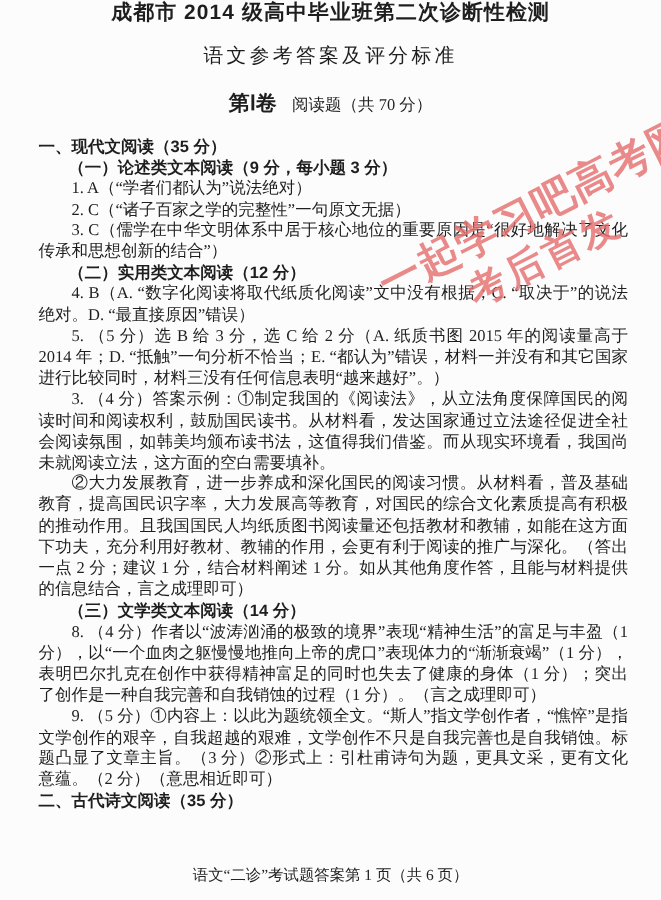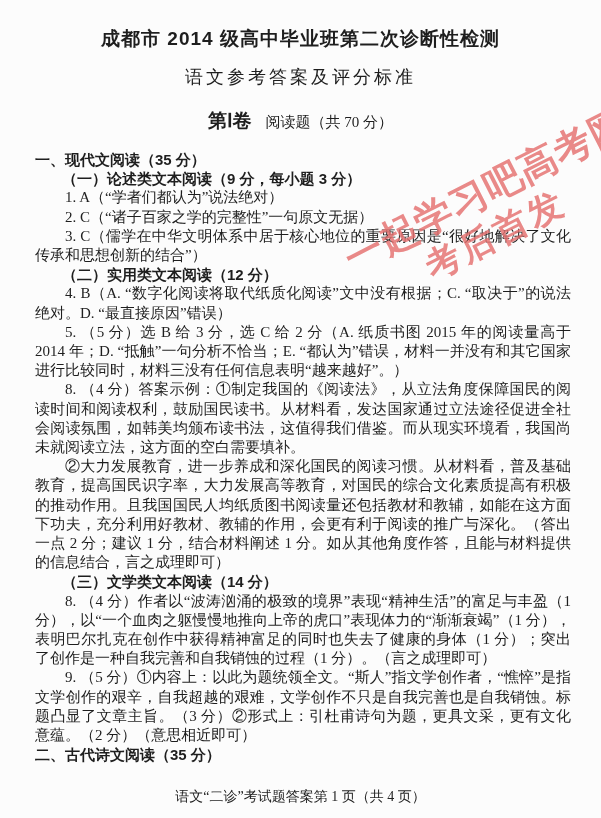--- a/index.html
+++ b/index.html
@@ -4,21 +4,21 @@
 <style>
   html,body{margin:0;padding:0;background:#ffffff;}
   .doc{
     position:relative;
     width:601px;height:818px;
     background:#fcfcfc;
     overflow:hidden;
     color:#1e1e1e;
     font-family:"Liberation Serif","DejaVu Serif",serif;
   }
-  .header{padding-top:27px;text-align:center;}
+  .header{text-align:center;}
   .h1{
     font-family:"Liberation Sans","DejaVu Sans",sans-serif;
     font-weight:bold;font-size:19px;line-height:24px;letter-spacing:1px;
   }
   .h2{
     font-family:"Liberation Sans","DejaVu Sans",sans-serif;
     font-weight:normal;font-size:18px;line-height:30px;letter-spacing:3px;
     margin-top:11px;
   }
   .vol{margin-top:19px;line-height:22px;}
@@ -79,23 +79,23 @@
 
   <div class="body">
     <p class="sec">一、现代文阅读（35 分）</p>
     <p class="sub">（一）论述类文本阅读（9 分，每小题 3 分）</p>
     <p class="item">1. A（“学者们都认为”说法绝对）</p>
     <p class="item">2. C（“诸子百家之学的完整性”一句原文无据）</p>
     <p class="item">3. C（儒学在中华文明体系中居于核心地位的重要原因是“很好地解决了文化传承和思想创新的结合”）</p>
     <p class="sub">（二）实用类文本阅读（12 分）</p>
     <p class="item">4. B（A. “数字化阅读将取代纸质化阅读”文中没有根据；C. “取决于”的说法绝对。D. “最直接原因”错误）</p>
     <p class="item">5. （5 分）选 B 给 3 分，选 C 给 2 分（A. 纸质书图 2015 年的阅读量高于 2014 年；D. “抵触”一句分析不恰当；E. “都认为”错误，材料一并没有和其它国家进行比较同时，材料三没有任何信息表明“越来越好”。）</p>
-    <p class="item"><span>8. （4 分）答案示例：</span><span class="kai">①制定我国的《阅读法》，从立法角度保障国民的阅读时间和阅读权利，鼓励国民读书。从材料看，发达国家通过立法途径促进全社会阅读氛围，如韩美均颁布读书法，这值得我们借鉴。而从现实环境看，我国尚未就阅读立法，这方面的空白需要填补。</span></p>
+    <p class="item"><span>3. （4 分）答案示例：</span><span class="kai">①制定我国的《阅读法》，从立法角度保障国民的阅读时间和阅读权利，鼓励国民读书。从材料看，发达国家通过立法途径促进全社会阅读氛围，如韩美均颁布读书法，这值得我们借鉴。而从现实环境看，我国尚未就阅读立法，这方面的空白需要填补。</span></p>
     <p class="item"><span class="kai">②大力发展教育，进一步养成和深化国民的阅读习惯。从材料看，普及基础教育，提高国民识字率，大力发展高等教育，对国民的综合文化素质提高有积极的推动作用。且我国国民人均纸质图书阅读量还包括教材和教辅，如能在这方面下功夫，充分利用好教材、教辅的作用，会更有利于阅读的推广与深化。</span><span>（答出一点 2 分；建议 1 分，结合材料阐述 1 分。如从其他角度作答，且能与材料提供的信息结合，言之成理即可）</span></p>
     <p class="sub">（三）文学类文本阅读（14 分）</p>
     <p class="item">8. （4 分）作者以“波涛汹涌的极致的境界”表现“精神生活”的富足与丰盈（1 分），以“一个血肉之躯慢慢地推向上帝的虎口”表现体力的“渐渐衰竭”（1 分），表明巴尔扎克在创作中获得精神富足的同时也失去了健康的身体（1 分）；突出了创作是一种自我完善和自我销蚀的过程（1 分）。（言之成理即可）</p>
     <p class="item">9. （5 分）①内容上：以此为题统领全文。“斯人”指文学创作者，“憔悴”是指文学创作的艰辛，自我超越的艰难，文学创作不只是自我完善也是自我销蚀。标题凸显了文章主旨。（3 分）②形式上：引杜甫诗句为题，更具文采，更有文化意蕴。（2 分）（意思相近即可）</p>
     <p class="sec">二、古代诗文阅读（35 分）</p>
   </div>
 
-  <div class="footer">语文“二诊”考试题答案第 1 页（共 4 页）</div>
+  <div class="footer">语文“二诊”考试题答案第 1 页（共 6 页）</div>
 
 </div>
 
 </body></html>

